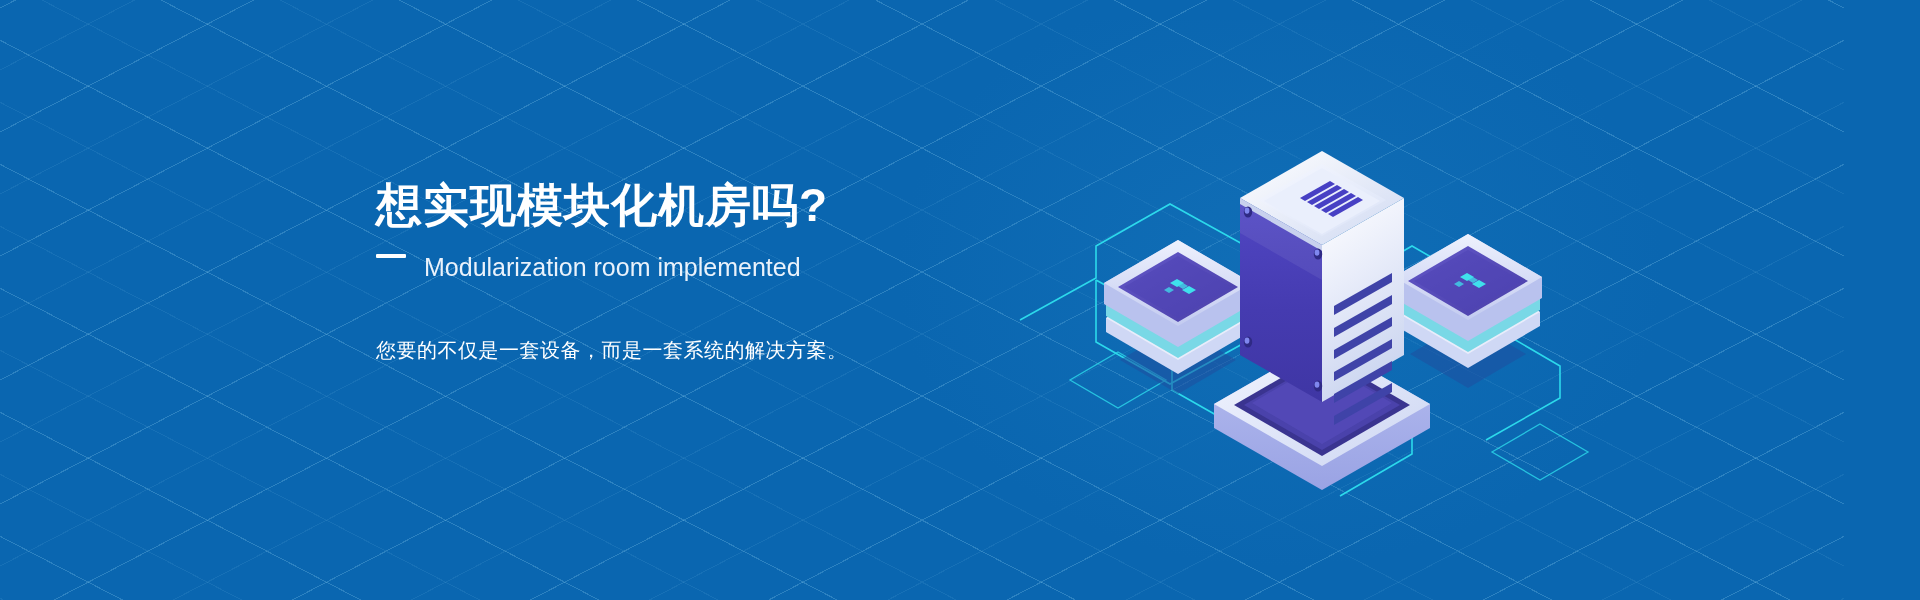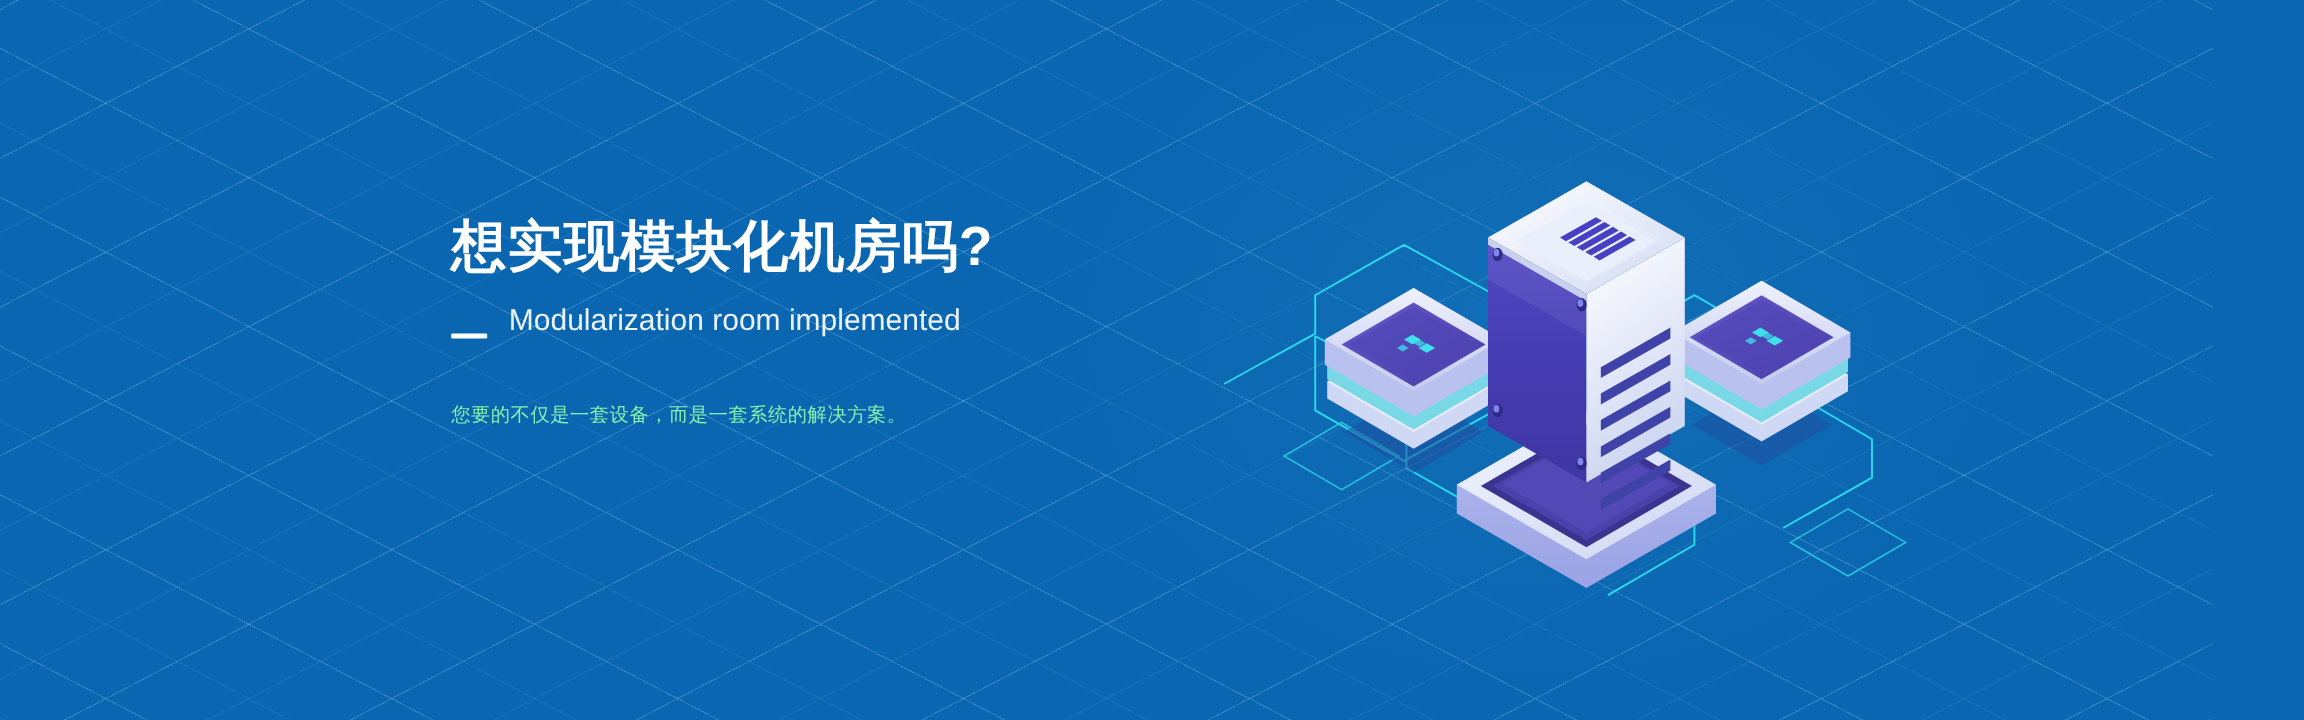--- a/index.html
+++ b/index.html
@@ -82,43 +82,43 @@
     margin: 0;
     color: #ffffff;
     font-size: 46px;
     line-height: 1.18;
     font-weight: 700;
     letter-spacing: 1px;
     white-space: nowrap;
   }
   .sub-row {
     display: flex;
-    align-items: flex-end;
+    align-items: flex-start;
     margin-top: 22px;
   }
   .sub-dash {
     width: 30px;
     height: 4px;
     background: #ffffff;
     flex: 0 0 auto;
     border-radius: 1px;
   }
   .subtitle {
     margin: 0 0 0 18px;
     color: #eaf2fb;
     font-size: 25px;
     font-weight: 400;
     line-height: 1.1;
     white-space: nowrap;
   }
   .body-text {
     margin: 0;
     padding-top: 52px;
-    color: #86efac;
-    font-size: 16px;
+    color: #ffffff;
+    font-size: 20px;
     line-height: 1.6;
     font-weight: 400;
     letter-spacing: 0.5px;
     white-space: nowrap;
   }
 
   
   .art {
     position: absolute;
     left: 1000px;

